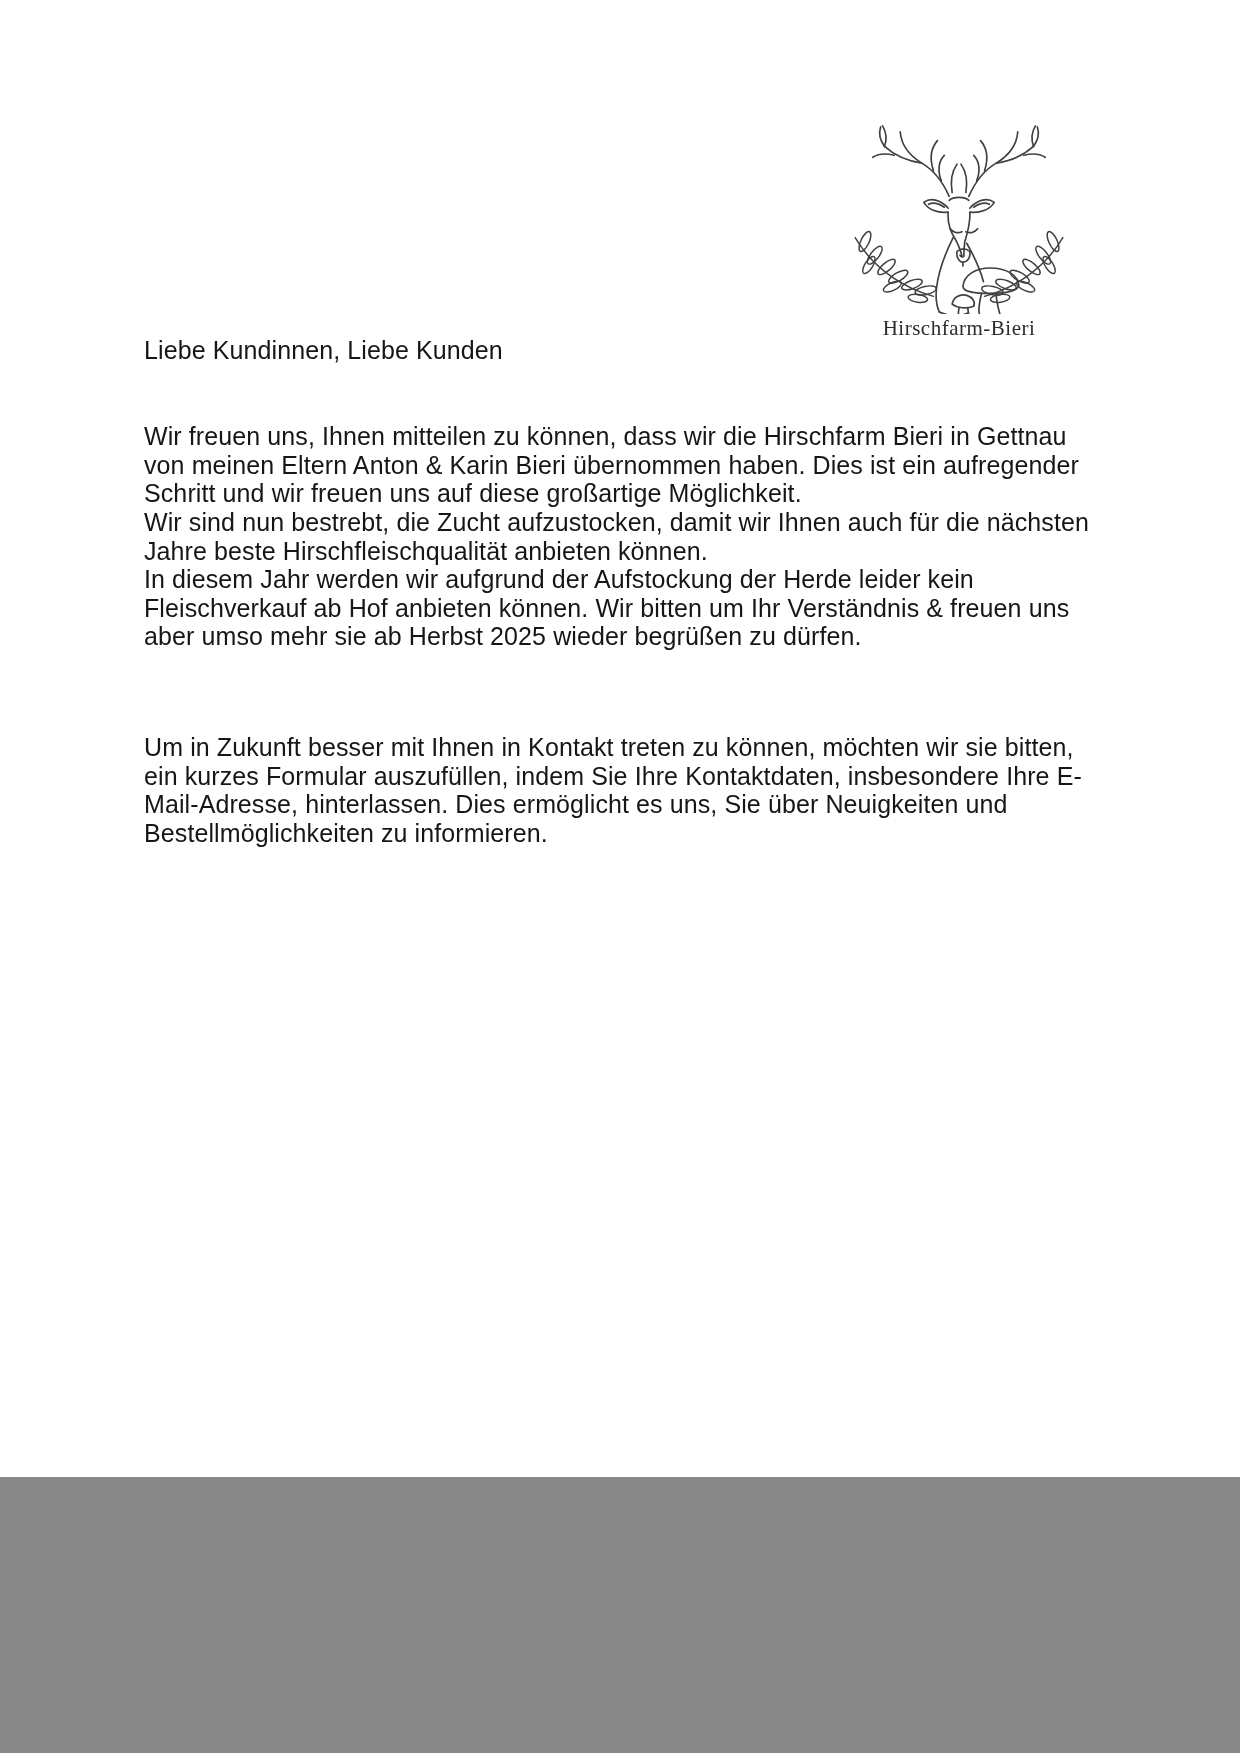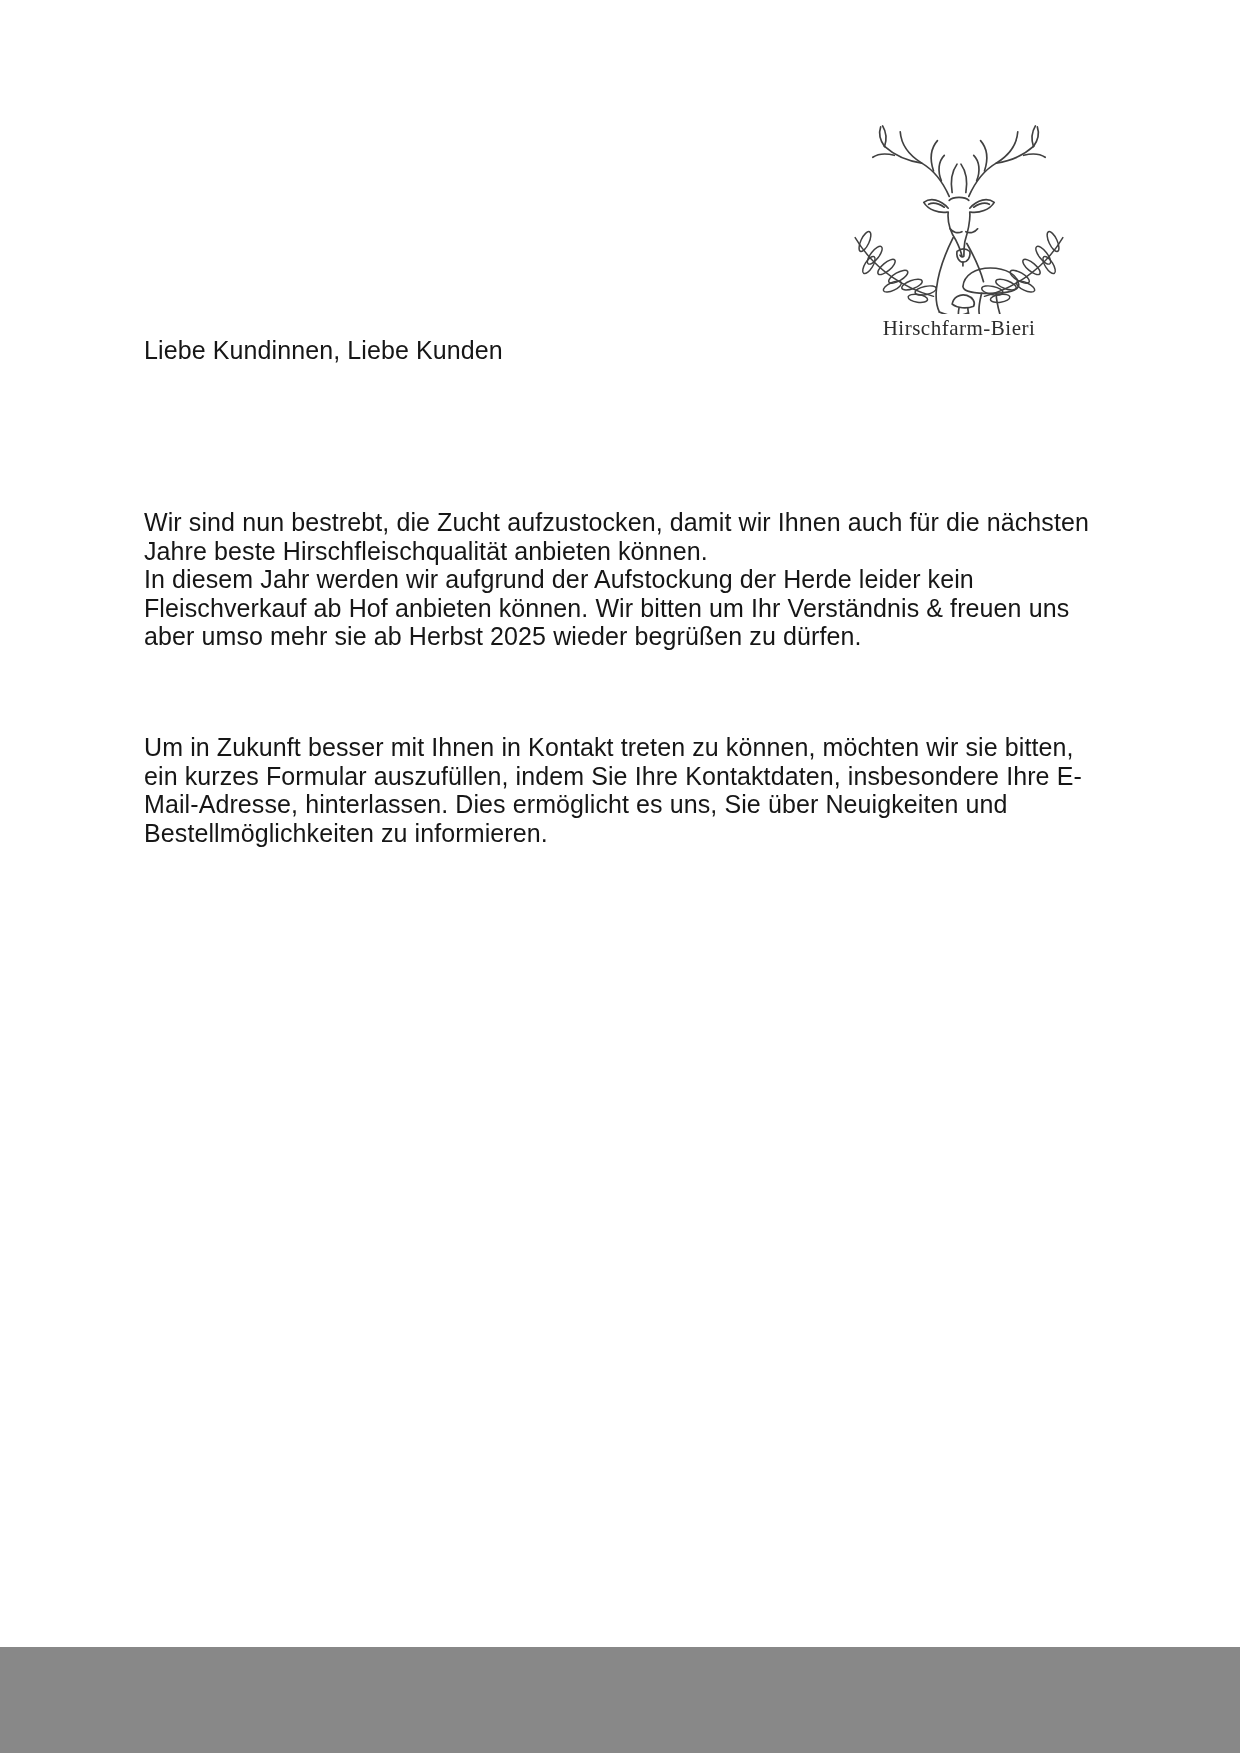--- a/index.html
+++ b/index.html
@@ -1,19 +1,19 @@
 <!DOCTYPE html>
 <html><head>
 <meta charset="utf-8">
 <style>
   html, body { margin: 0; padding: 0; background: #888; }
   .page {
     position: relative;
     width: 1240px;
-    height: 1647px;
+    height: 1477px;
     margin: 0 auto;
     background: #ffffff;
     overflow: hidden;
     font-family: "Liberation Sans", sans-serif;
   }
   .logo-block {
     position: absolute;
     left: 845px;
     top: 122px;
     width: 228px;
@@ -128,20 +128,23 @@
         <ellipse cx="210" cy="122" rx="11" ry="4.2" transform="rotate(65 210 122)"></ellipse>
         <ellipse cx="156" cy="180" rx="10" ry="4" transform="rotate(-8 156 180)"></ellipse>
         <ellipse cx="182" cy="168" rx="10" ry="4" transform="rotate(25 182 168)"></ellipse>
         <ellipse cx="206" cy="146" rx="10" ry="4" transform="rotate(58 206 146)"></ellipse>
       </g>
     </svg>
     <span class="logo-caption">Hirschfarm-Bieri</span>
   </div>
 
   <p class="letter-text greeting">Liebe Kundinnen, Liebe Kunden</p>
+  <p class="letter-text para-1">Wir freuen uns, Ihnen mitteilen zu können, dass wir die Hirschfarm Bieri in Gettnau
+von meinen Eltern Anton &amp; Karin Bieri übernommen haben. Dies ist ein aufregender
+Schritt und wir freuen uns auf diese großartige Möglichkeit.</p>
   <p class="letter-text para-2">Wir sind nun bestrebt, die Zucht aufzustocken, damit wir Ihnen auch für die nächsten
 Jahre beste Hirschfleischqualität anbieten können.
 In diesem Jahr werden wir aufgrund der Aufstockung der Herde leider kein
 Fleischverkauf ab Hof anbieten können. Wir bitten um Ihr Verständnis &amp; freuen uns
 aber umso mehr sie ab Herbst 2025 wieder begrüßen zu dürfen.</p>
   <p class="letter-text para-3">Um in Zukunft besser mit Ihnen in Kontakt treten zu können, möchten wir sie bitten,
 ein kurzes Formular auszufüllen, indem Sie Ihre Kontaktdaten, insbesondere Ihre E-
 Mail-Adresse, hinterlassen. Dies ermöglicht es uns, Sie über Neuigkeiten und
 Bestellmöglichkeiten zu informieren.</p>
 

